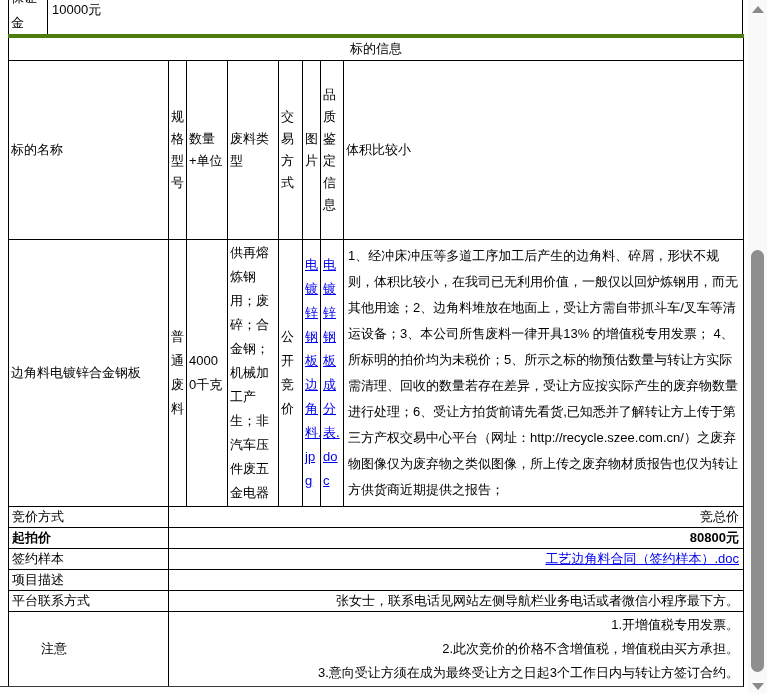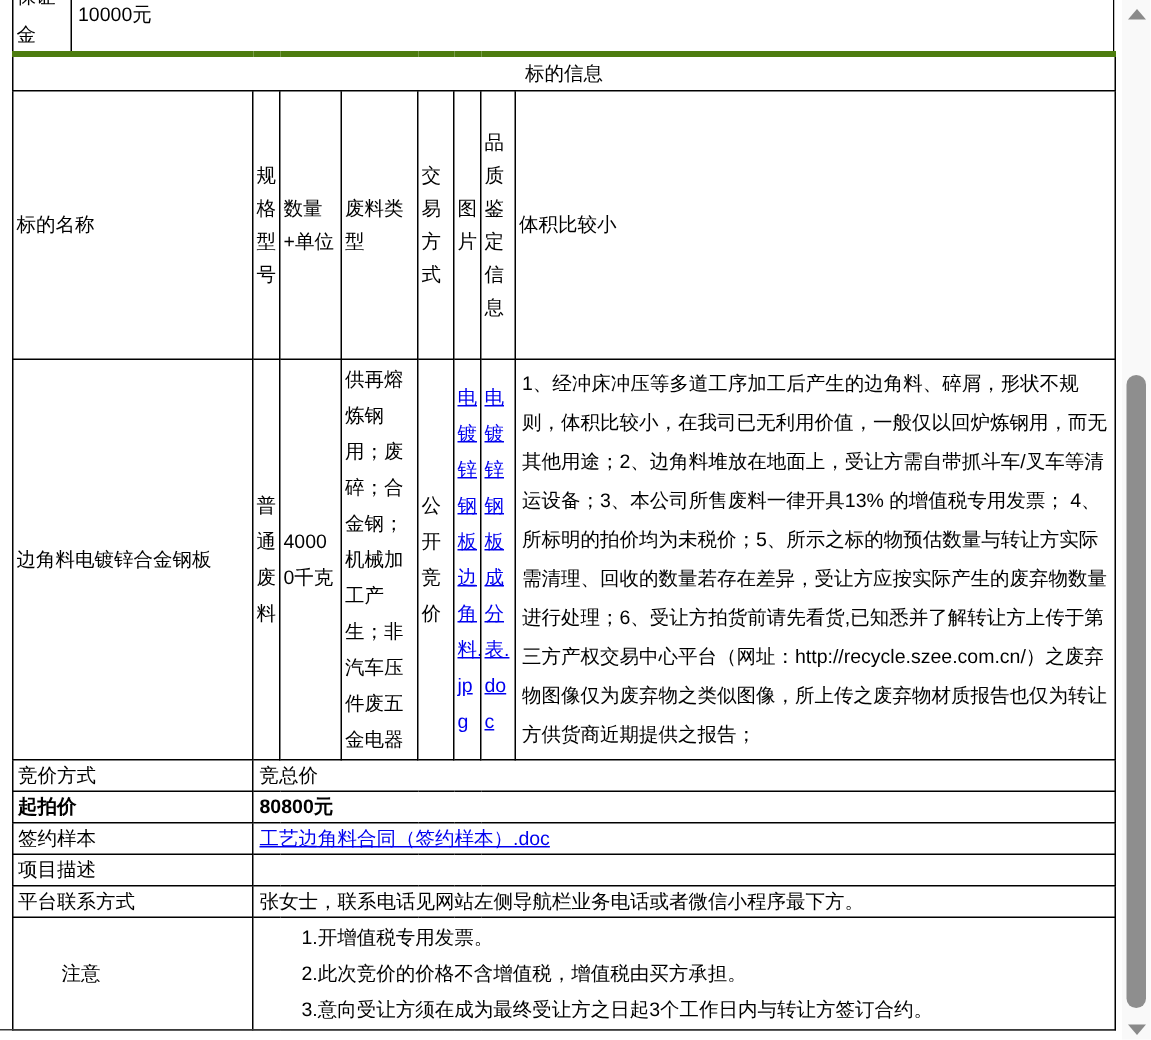--- a/index.html
+++ b/index.html
@@ -23,21 +23,21 @@
 
   
   .main { border-top:4px solid #4d7c0f; }
   .r-title td { height:24px; text-align:center; }
   .r-head td { height:179px; line-height:22px; word-break:break-all; padding:1px 2px; }
   .r-data td { height:263px; line-height:24px; word-break:break-all; padding:1px 2px; }
   .r-data .desc { line-height:26px; padding:1px 4px; word-break:break-all; }
   .r-plain td { height:14px; }
   .r-note td { height:72px; line-height:24px; vertical-align:middle;padding-left:32px; }
   .lbl { padding:1px 3px; }
-  .val { padding:1px 4px; }
+  .val { padding:1px 4px;text-align:right; }
   .bold { font-weight:bold; }
   .pre { white-space:pre-line; }
   a.doclink { color:#0000ee; text-decoration:underline; cursor:pointer; word-break:break-all; }
 
   
   .hr-bottom { position:absolute; top:686px; left:0; width:743px; height:1px; background:#3a3a3a; }
 
   
   .scrollbar { position:absolute; top:0; right:0; width:19px; height:693px; background:#f9f9f9; }
   .sb-btn { position:absolute; left:0; width:19px; height:16px; cursor:pointer; }

